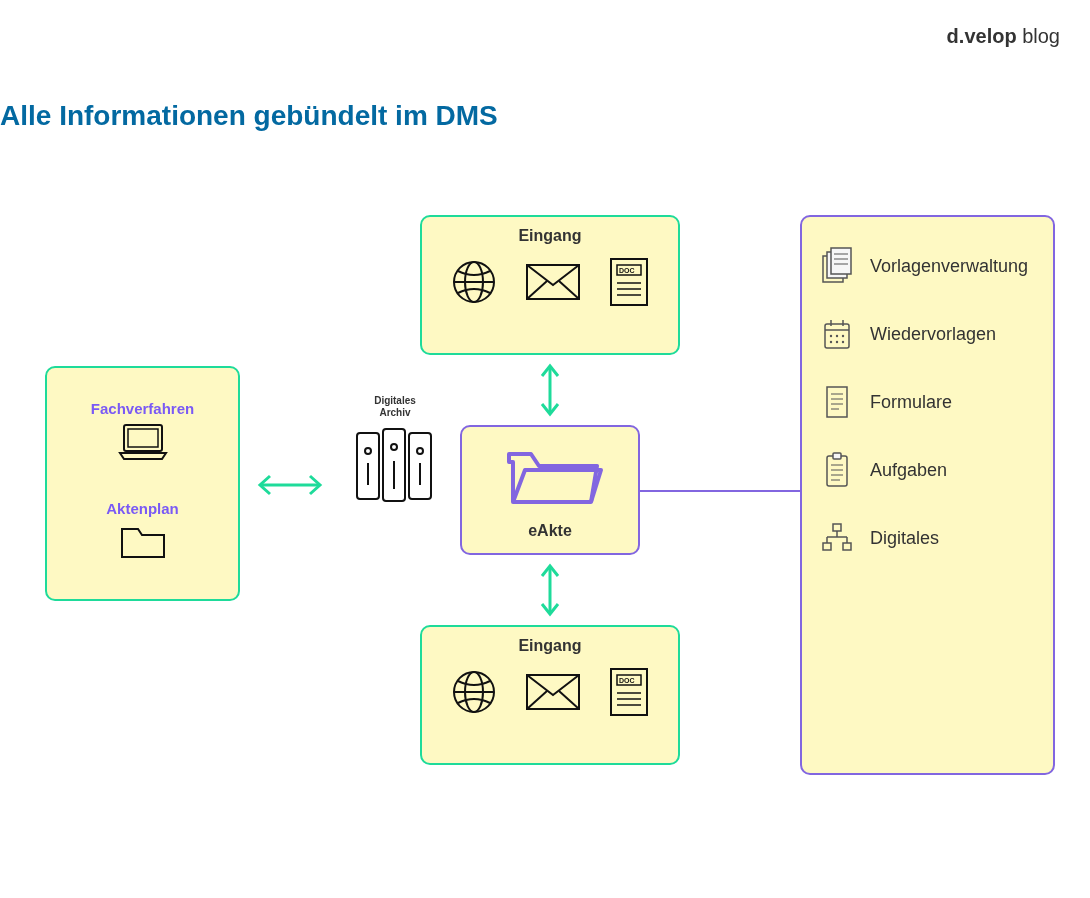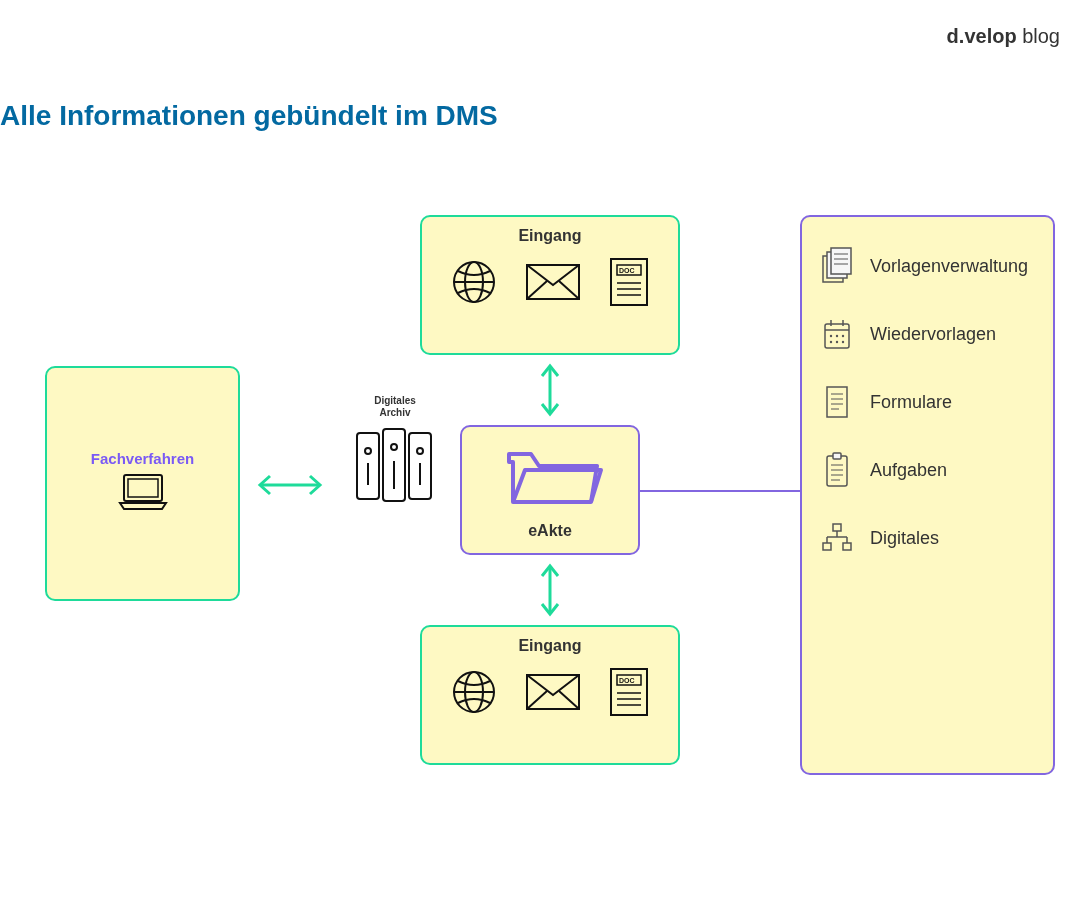--- a/index.html
+++ b/index.html
@@ -87,20 +87,26 @@
 <div id="left-box" class="box box-green">
   <div class="inner">
     <div class="item">
       <div class="item-label">Fachverfahren</div>
       <svg width="58" height="42">
         <rect x="10" y="4" width="38" height="26" rx="2" fill="none" stroke="#111" stroke-width="2"></rect>
         <rect x="14" y="8" width="30" height="18" fill="none" stroke="#111" stroke-width="1.5"></rect>
         <path d="M6 32 L52 32 L48 38 L10 38 Z" fill="none" stroke="#111" stroke-width="2"></path>
       </svg>
     </div>
+    <div class="item">
+      <div class="item-label">Aktenplan</div>
+      <svg width="58" height="42">
+        <path d="M8 14 L8 36 L50 36 L50 14 L28 14 L24 8 L8 8 Z" fill="none" stroke="#111" stroke-width="2"></path>
+      </svg>
+    </div>
   </div>
 </div>
 
 <svg class="arrow-svg" style="left:250px; top:470px;" width="80" height="30">
   <line x1="12" y1="15" x2="68" y2="15" stroke="#1edb9a" stroke-width="3"></line>
   <polyline points="20,6 10,15 20,24" fill="none" stroke="#1edb9a" stroke-width="3"></polyline>
   <polyline points="60,6 70,15 60,24" fill="none" stroke="#1edb9a" stroke-width="3"></polyline>
 </svg>
 
 <div id="archive">

